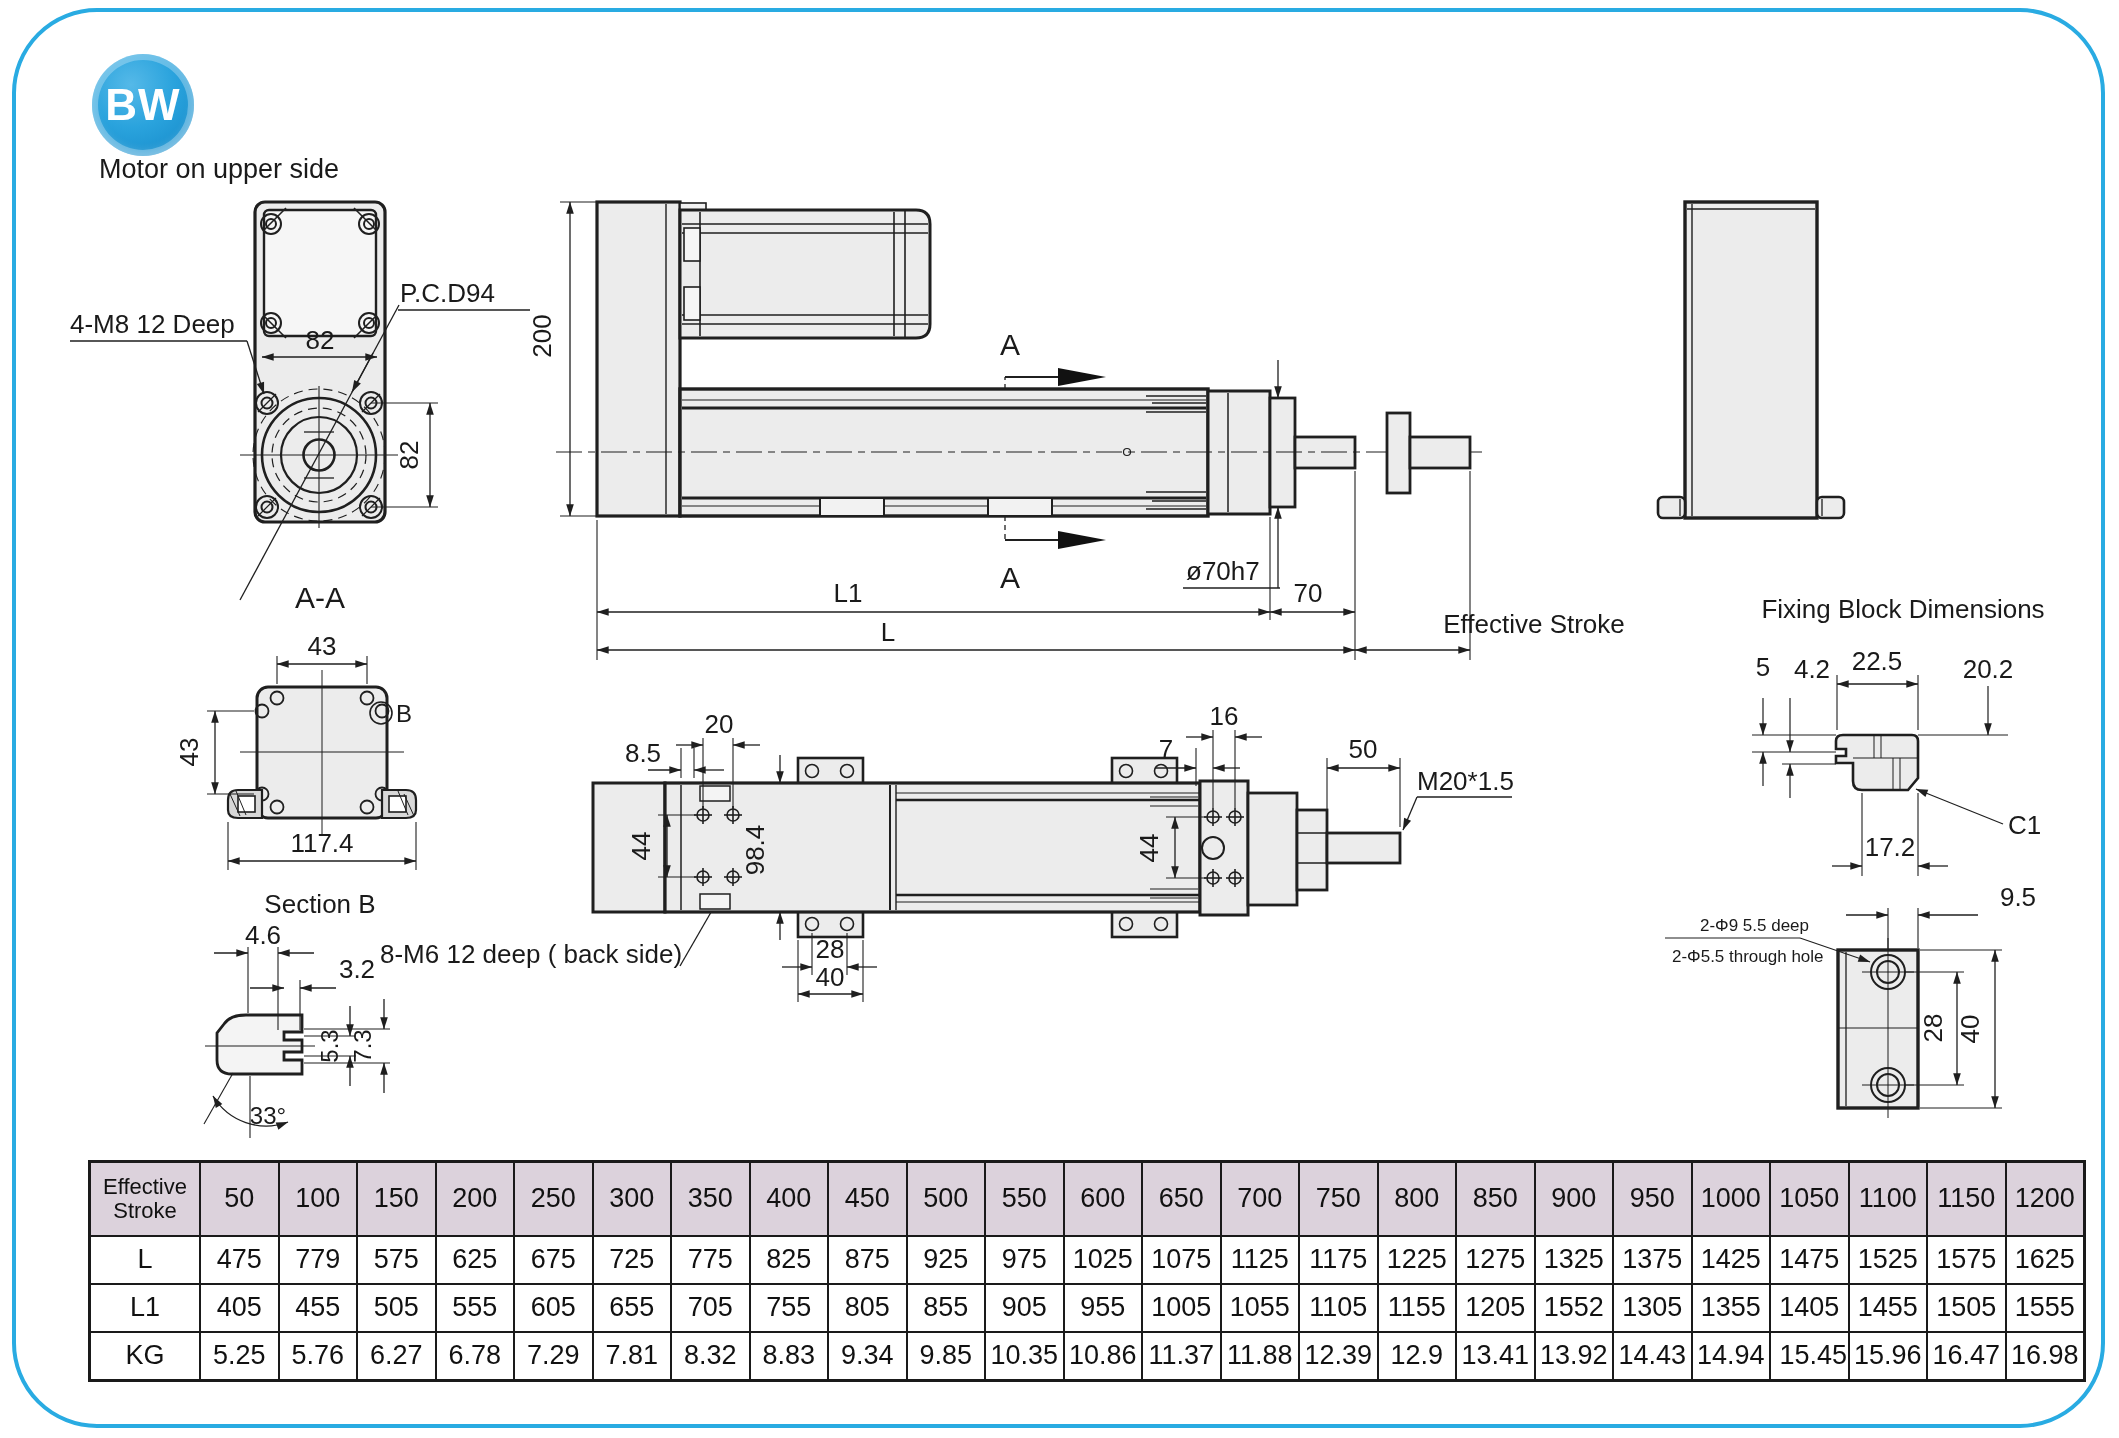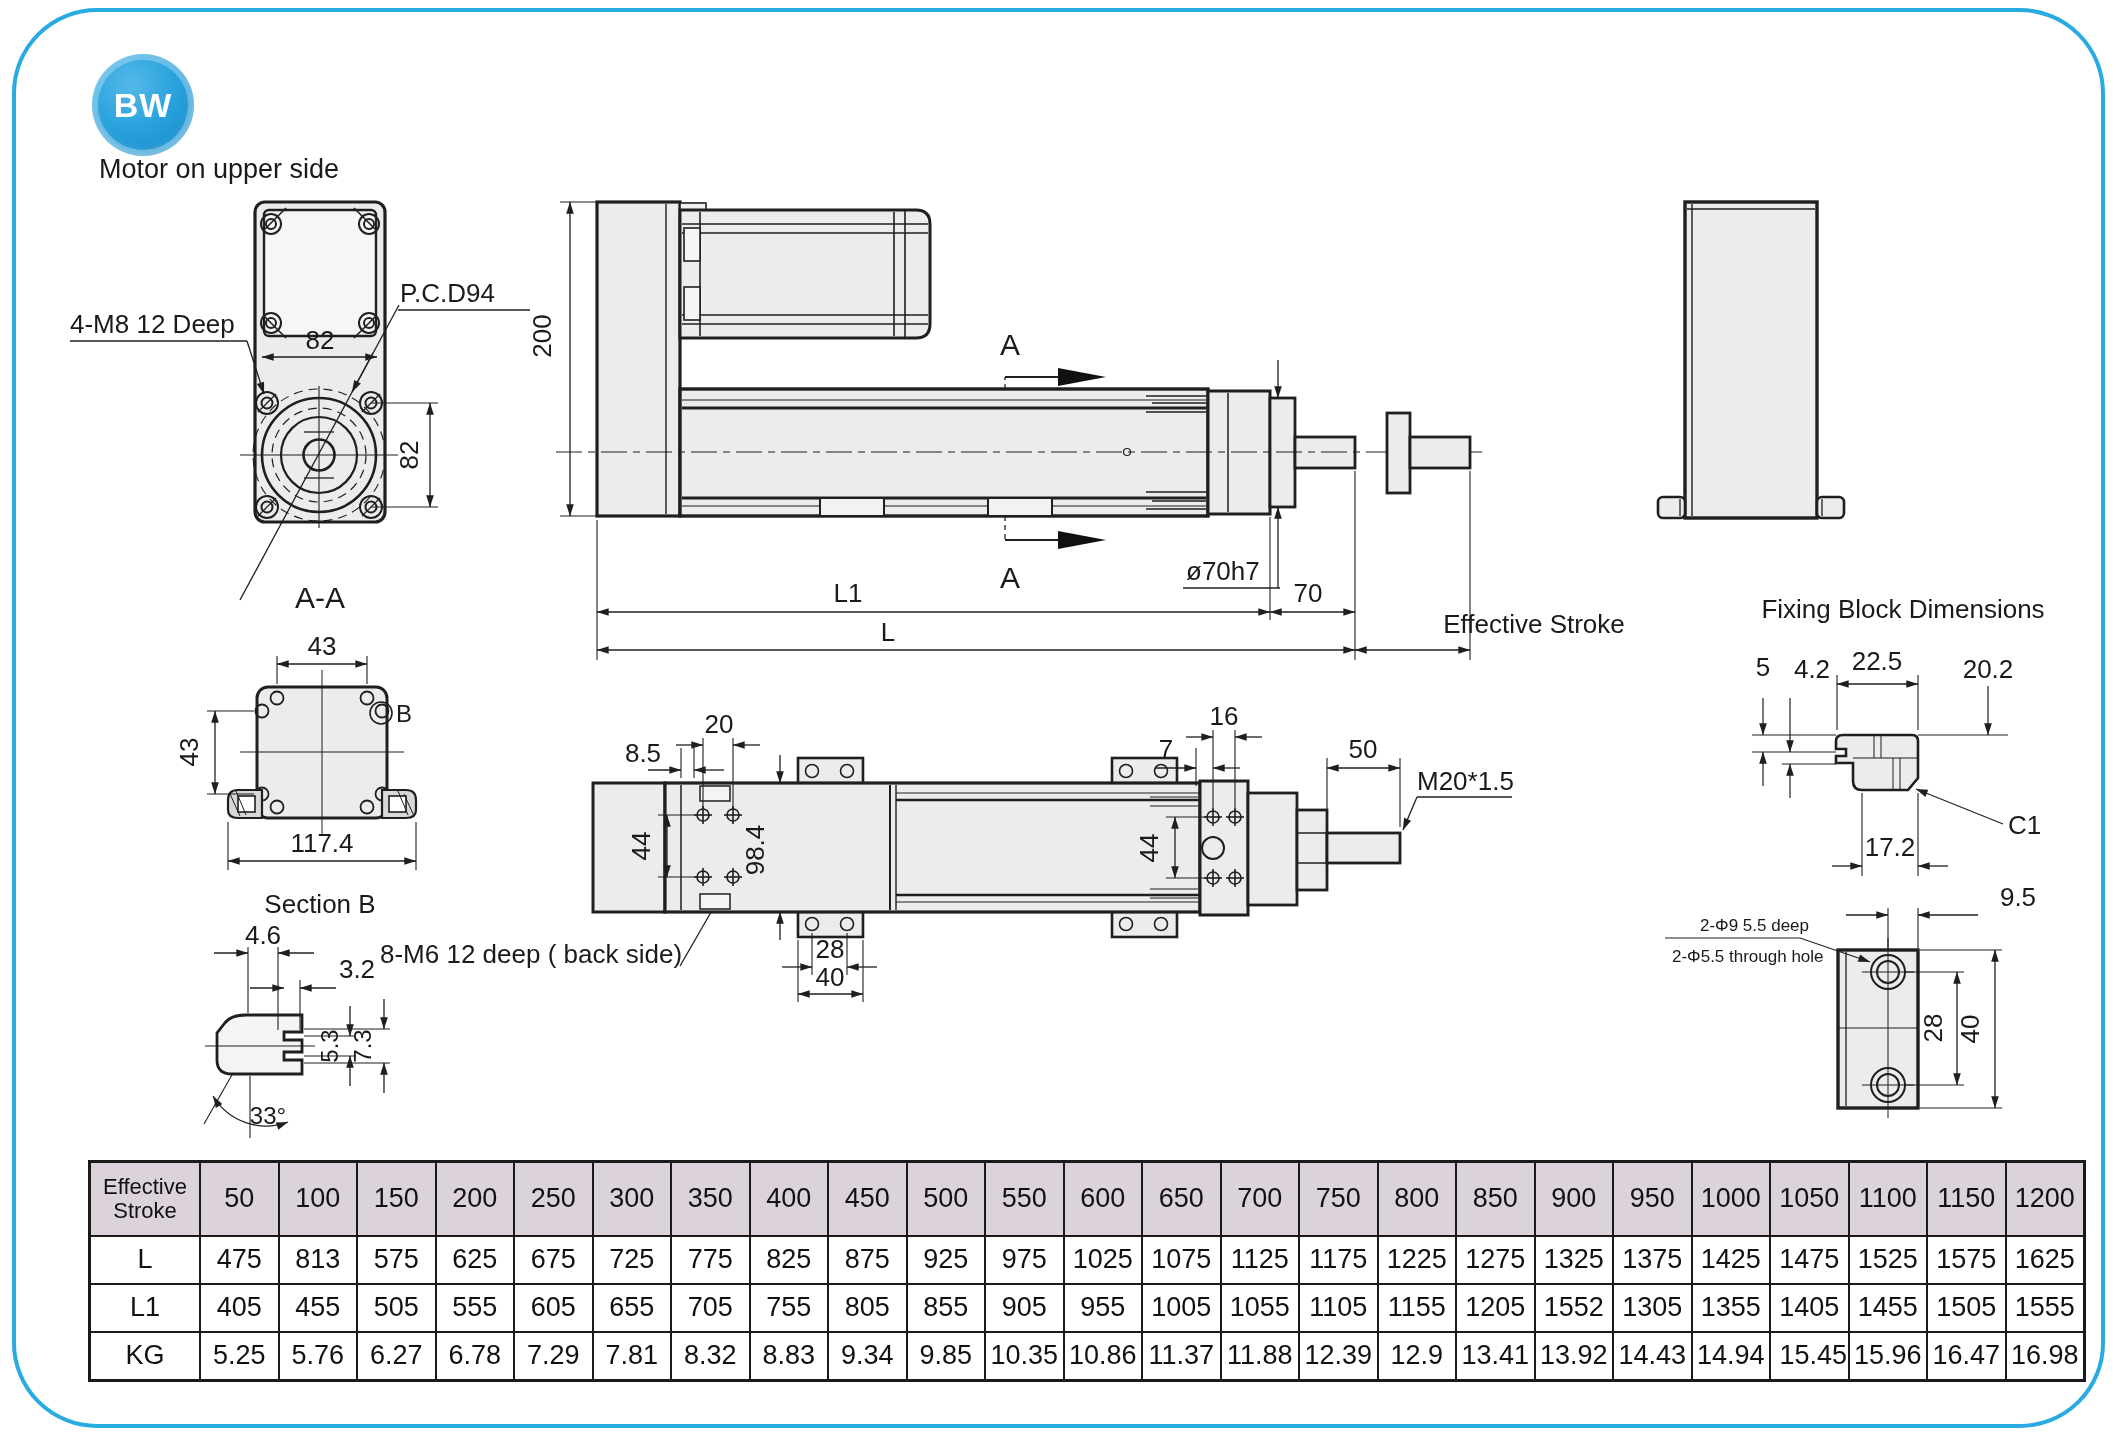--- a/index.html
+++ b/index.html
@@ -4,21 +4,21 @@
 <style>
   html,body{margin:0;padding:0;background:#fff;}
   .page{position:relative;width:2119px;height:1438px;background:#ffffff;overflow:hidden;
         font-family:"Liberation Sans",sans-serif;color:#1a1a1a;}
   .frame{position:absolute;left:12px;top:8px;right:14px;bottom:10px;
          border:4px solid #29ABE2;border-radius:85px;pointer-events:none;}
   .logo{position:absolute;left:92px;top:54px;width:102px;height:102px;border-radius:50%;
         background:radial-gradient(circle at 38% 30%, #55b9e8 0%, #2aa3dd 45%, #1286c6 100%);
         box-shadow:inset 0 0 0 6px rgba(255,255,255,.28), inset 0 -4px 10px rgba(255,255,255,.25);
         display:flex;align-items:center;justify-content:center;}
-  .logo span{color:#fff;font-weight:bold;font-size:34px;letter-spacing:1px;}
+  .logo span{color:#fff;font-weight:bold;font-size:44px;letter-spacing:1px;}
   .subtitle{position:absolute;left:99px;top:154px;font-size:27px;color:#1a1a1a;}
   svg text{font-family:"Liberation Sans",sans-serif;fill:#1a1a1a;}
   .d26{font-size:26px;} .d24{font-size:24px;} .d30{font-size:30px;} .d17{font-size:17px;}
   
   .spec{position:absolute;left:88px;top:1160px;width:1944px;height:222px;
         border-collapse:collapse;table-layout:fixed;font-size:27px;}
   .spec td{border:2px solid #1a1a1a;text-align:center;vertical-align:middle;padding:0;
            background:#fff;color:#111;}
   .spec tr.hd td{background:#DCD2DC;}
   .spec td.lab{font-size:27px;}
@@ -514,21 +514,21 @@
           <td style="width: 76.5px;">950</td>
           <td style="width: 76.5px;">1000</td>
           <td style="width: 76.5px;">1050</td>
           <td style="width: 76.5px;">1100</td>
           <td style="width: 76.5px;">1150</td>
           <td style="width: 76.5px;">1200</td>
         </tr>
         <tr>
           <td class="lab" style="width: 108px;">L</td>
           <td style="width: 76.5px;">475</td>
-          <td style="width: 76.5px;">813</td>
+          <td style="width: 76.5px;">779</td>
           <td style="width: 76.5px;">575</td>
           <td style="width: 76.5px;">625</td>
           <td style="width: 76.5px;">675</td>
           <td style="width: 76.5px;">725</td>
           <td style="width: 76.5px;">775</td>
           <td style="width: 76.5px;">825</td>
           <td style="width: 76.5px;">875</td>
           <td style="width: 76.5px;">925</td>
           <td style="width: 76.5px;">975</td>
           <td style="width: 76.5px;">1025</td>

